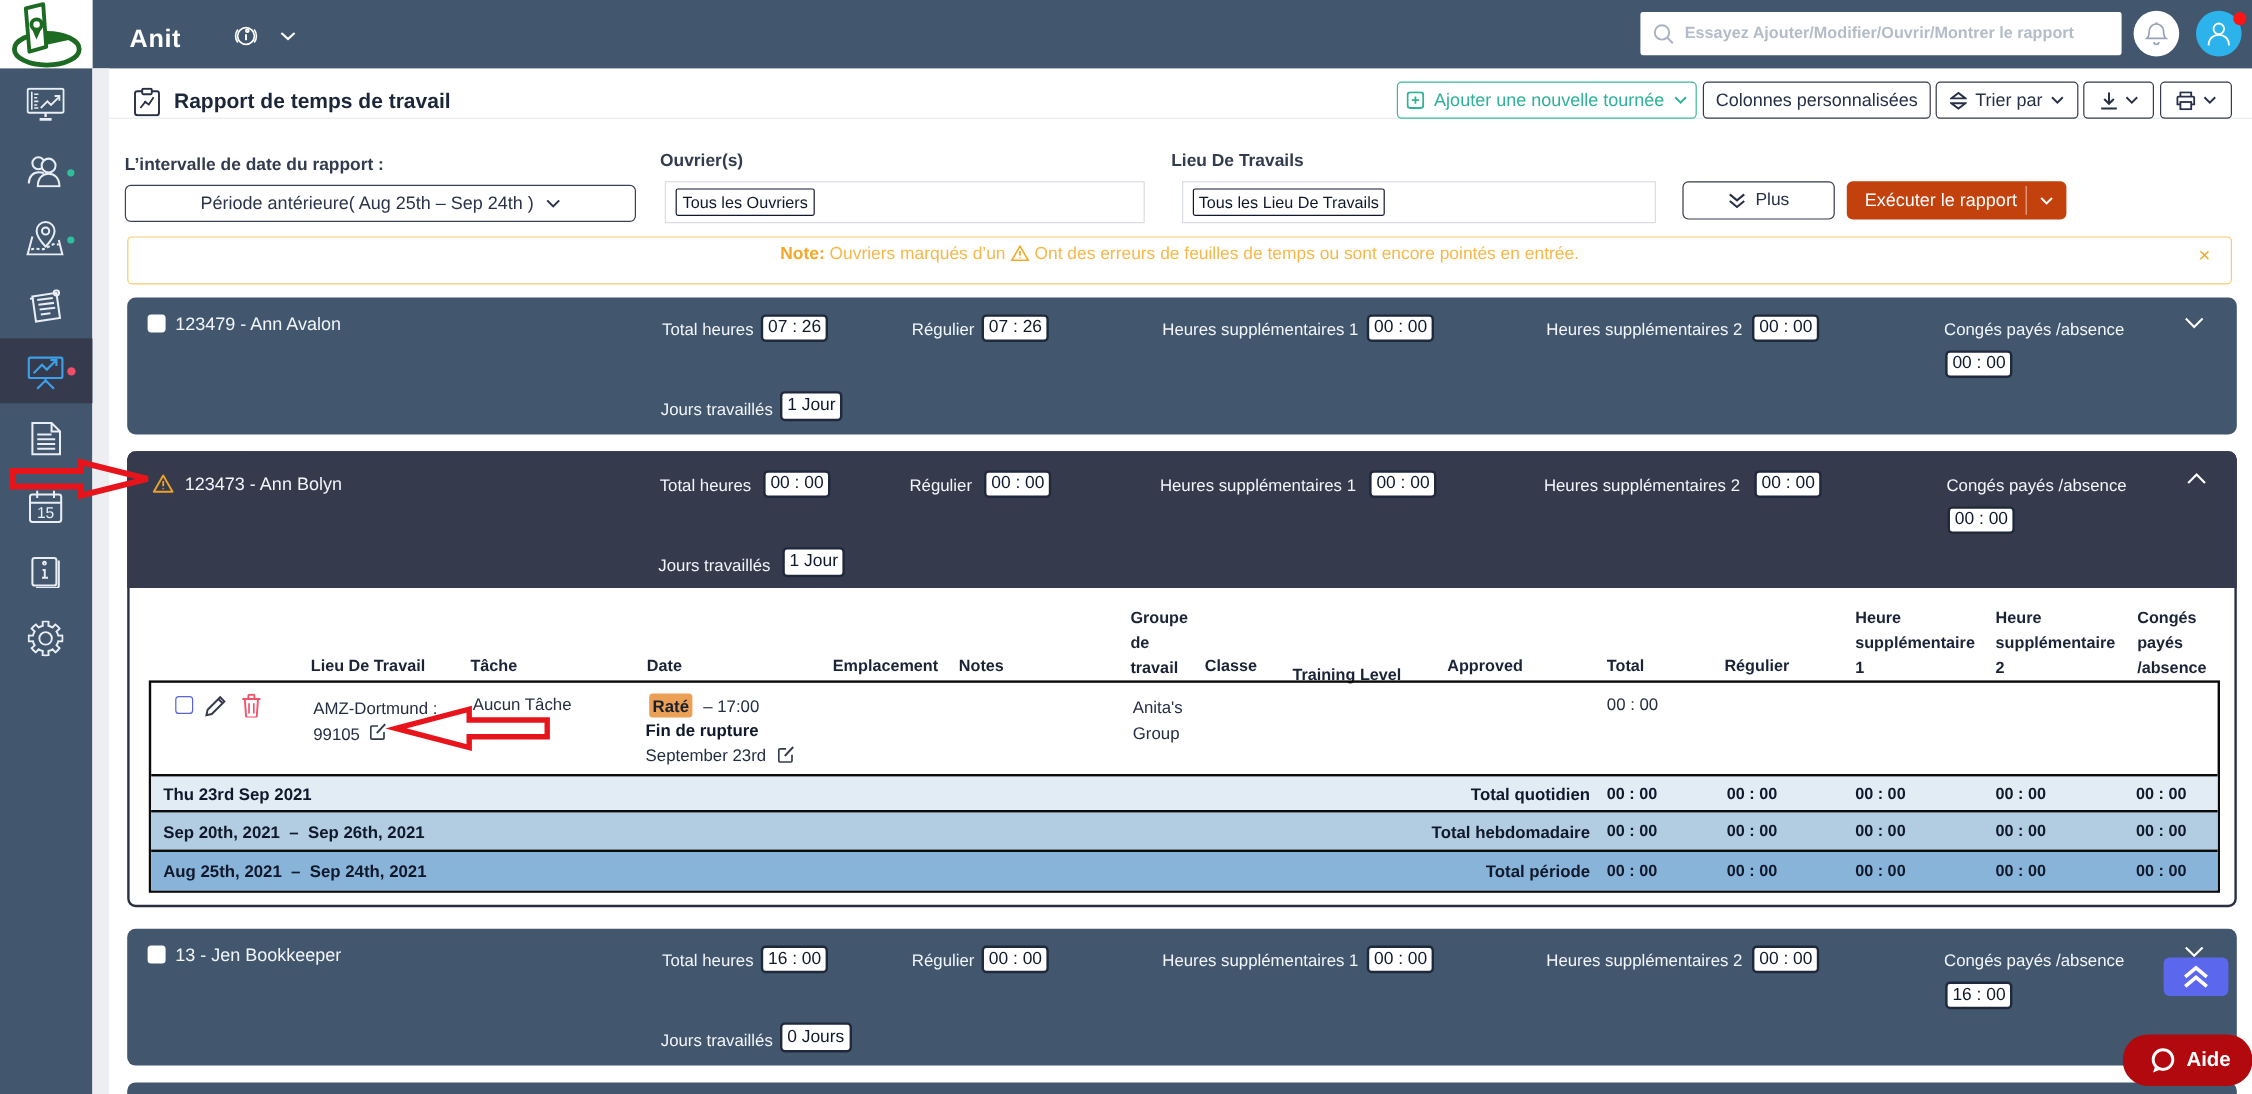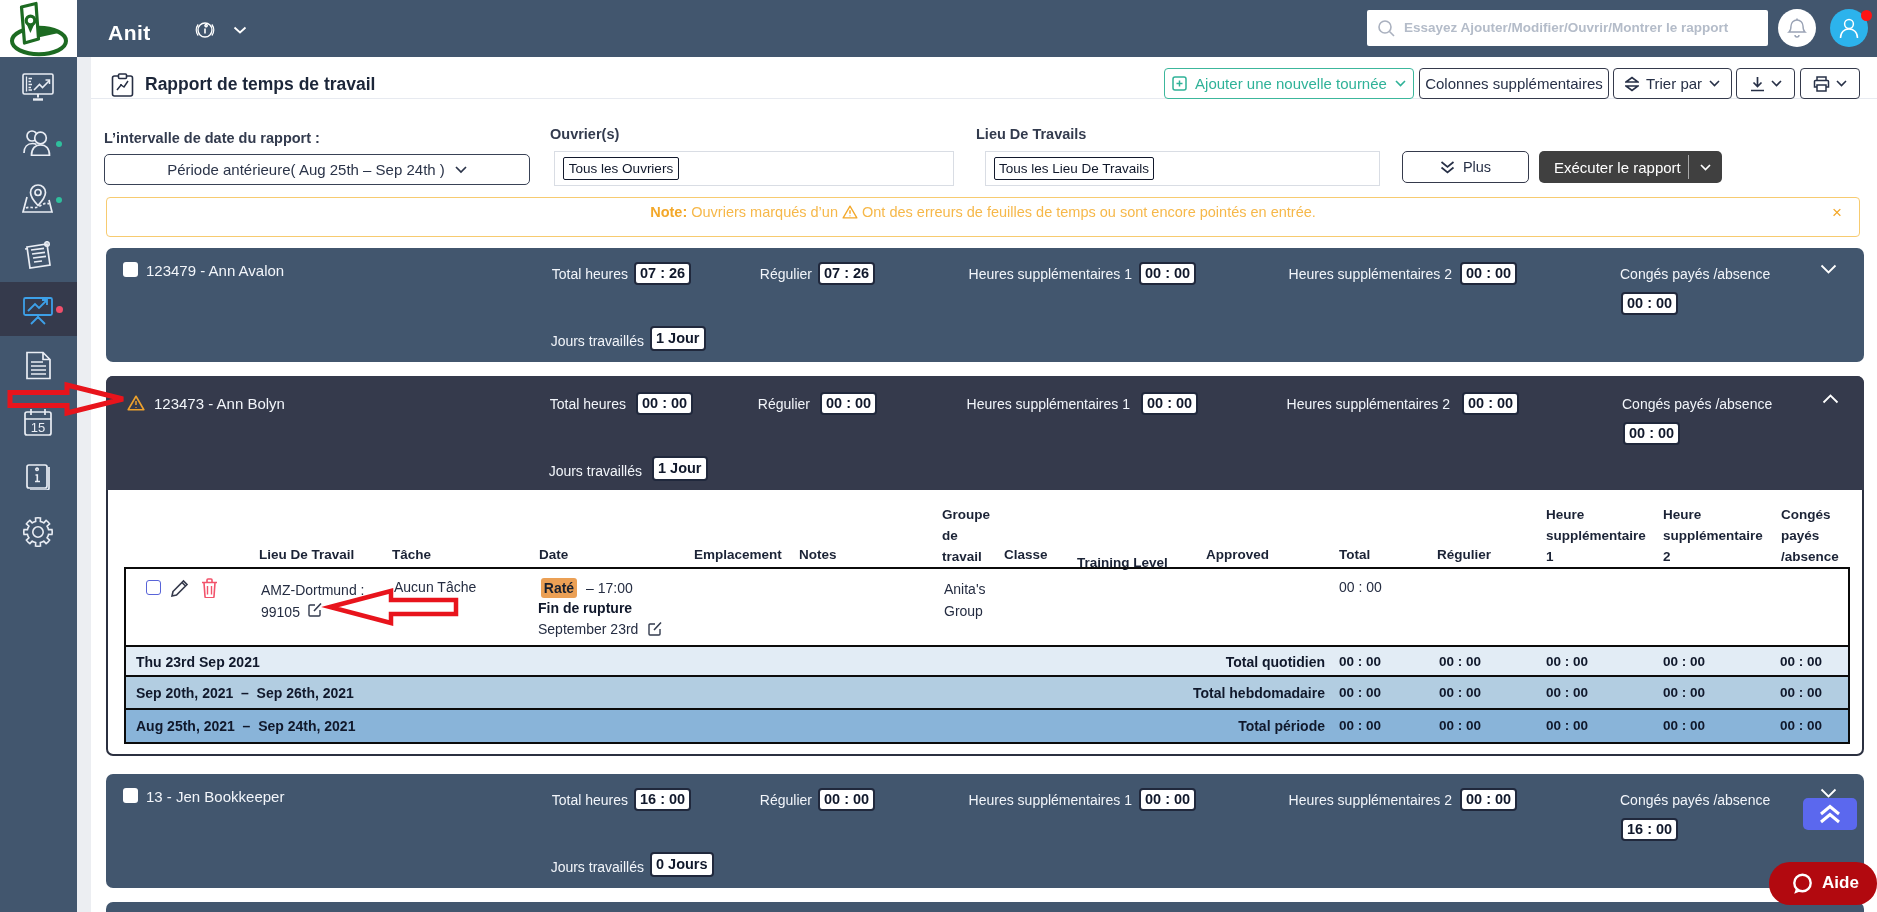--- a/index.html
+++ b/index.html
@@ -18,21 +18,21 @@
   
   .sideactive { left:0; top:282px; width:77px; height:54px; background:#353a4c; }
   .dot { position:absolute; border-radius:50%; }
   
   #main { left:91px; top:57px; width:1786px; height:855px; background:#fff; }
   .ttl { font-size:17.5px; font-weight:bold; color:#1c2639; }
   .btn { position:absolute; height:31px; border:1px solid #353a4c; border-radius:4px; background:#fff;
          font-size:14.5px; color:#273047; display:flex; align-items:center; justify-content:center; }
   .lbl { position:absolute; font-size:14.5px; color:#333b4e;font-weight:bold; }
   .badge { position:absolute; background:#fff; border:2px solid #20283c; border-radius:4px;
-           font-weight:bold; color:#10182b; font-size:14.5px; height:23px; line-height:19px; padding:0 4px; white-space:nowrap; }
+           font-weight:normal; color:#10182b; font-size:14.5px; height:23px; line-height:19px; padding:0 4px; white-space:nowrap; }
   .clabel { position:absolute; font-size:14px; color:#f2f5fa; white-space:nowrap; }
   .card { position:absolute; left:106px; width:1758px; background:#42566e; border-radius:7px; color:#fff; }
   .chk { position:absolute; width:15px; height:15px; background:#fff; border-radius:3px; }
   .colh { position:absolute; font-size:13.5px; font-weight:bold; color:#1b2336; line-height:21px; }
   .cell { position:absolute; font-size:14px; color:#252d42; }
   .trow-val { position:absolute; font-size:13.5px; font-weight:bold; color:#10182b; }
 </style>
 </head>
 <body>
 <div class="abs" id="main"></div>
@@ -154,21 +154,21 @@
 <div class="btn" style="left:1164px;top:68px;width:250px;border-color:#3cb79c;color:#2fb298;font-size:15px">
   <svg width="15" height="15" viewBox="0 0 15 15" fill="none" stroke="#2fb298" stroke-width="1.5" style="margin-right:8px">
       <rect x="1" y="1" width="13" height="13" rx="2"></rect>
       <path d="M7.5 4.5 v6 M4.5 7.5 h6"></path>
     </svg>
   Ajouter une nouvelle tournée
   <svg width="11" height="7" viewBox="0 0 11 7" fill="none" stroke="#2fb298" stroke-width="1.6" style="margin-left:8px">
       <path d="M1 1 l4.5 4.5 L10 1"></path>
     </svg>
 </div>
-<div class="btn" style="left:1419px;top:68px;width:190px;font-size:15px">Colonnes supplémentaires</div>
+<div class="btn" style="left:1419px;top:68px;width:190px;font-size:15px">Colonnes personnalisées</div>
 <div class="btn" style="left:1613px;top:68px;width:119px;font-size:15px">
   <svg width="14" height="16" viewBox="0 0 14 16" fill="none" stroke="#273047" stroke-width="1.6" style="margin-right:7px">
       <path d="M1 6 l6 -4.5 L13 6 Z M1 10 l6 4.5 L13 10 Z"></path>
     </svg>
   Trier par
   <svg width="11" height="7" viewBox="0 0 11 7" fill="none" stroke="#273047" stroke-width="1.6" style="margin-left:7px">
       <path d="M1 1 l4.5 4.5 L10 1"></path>
     </svg>
 </div>
 <div class="btn" style="left:1736px;top:68px;width:59px">
@@ -201,21 +201,21 @@
 <div class="abs" style="left:554px;top:151px;width:400px;height:35px;border:1px solid #d9dde4"></div>
 <div class="abs" style="left:563px;top:157px;width:116px;height:23px;border:1.5px solid #12192c;border-radius:2px;font-size:13.5px;color:#10182b;display:flex;align-items:center;justify-content:center">Tous les Ouvriers</div>
 <div class="abs" style="left:985px;top:151px;width:395px;height:35px;border:1px solid #d9dde4"></div>
 <div class="abs" style="left:994px;top:157px;width:160px;height:23px;border:1.5px solid #12192c;border-radius:2px;font-size:13.5px;color:#10182b;display:flex;align-items:center;justify-content:center;white-space:nowrap">Tous les Lieu De Travails</div>
 <div class="btn" style="left:1402px;top:151px;width:127px;height:32px;border-radius:5px">
   <svg width="15" height="13" viewBox="0 0 15 13" fill="none" stroke="#273047" stroke-width="1.7" style="margin-right:8px">
       <path d="M1.5 1 l6 5 l6 -5 M1.5 6.5 l6 5 l6 -5"></path>
     </svg>
   Plus
 </div>
-<div class="abs" style="left:1539px;top:151px;width:183px;height:32px;background:#404040;border-radius:5px;color:#fff;font-size:15px;display:flex;align-items:center">
+<div class="abs" style="left:1539px;top:151px;width:183px;height:32px;background:#c2410c;border-radius:5px;color:#fff;font-size:15px;display:flex;align-items:center">
   <span style="margin-left:15px">Exécuter le rapport</span>
   <div style="position:absolute;left:149px;top:4px;width:1px;height:24px;background:rgba(255,255,255,.55)"></div>
   <svg width="11" height="7" viewBox="0 0 11 7" fill="none" stroke="#fff" stroke-width="1.7" style="position:absolute;left:161px;top:13px">
       <path d="M1 1 l4.5 4.5 L10 1"></path>
     </svg>
 </div>
 
 <div class="abs" style="left:106px;top:197px;width:1754px;height:40px;border:1px solid #f7cb70;border-radius:4px;background:#fff"></div>
 <div class="abs" style="left:106px;top:204px;width:1754px;text-align:center;font-size:14.5px;color:#f6b84a">
   <b style="color:#f3a82a">Note:</b> Ouvriers marqués d’un

